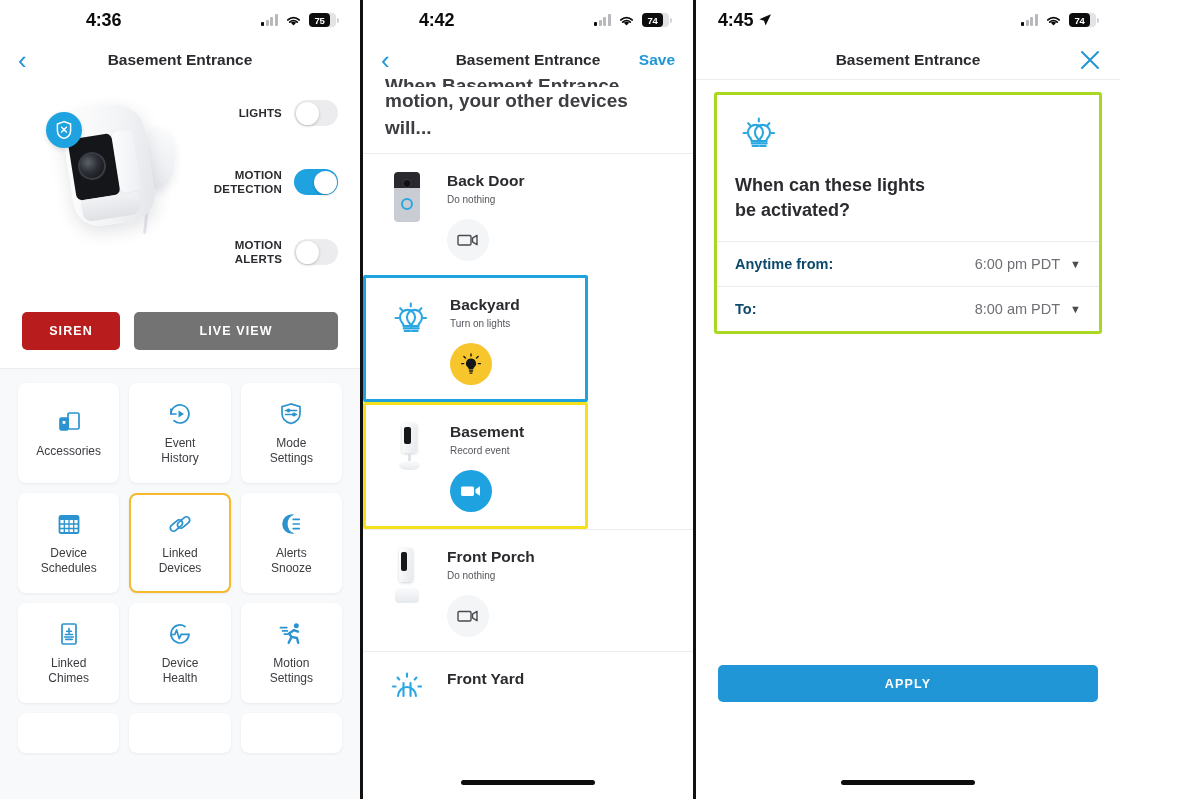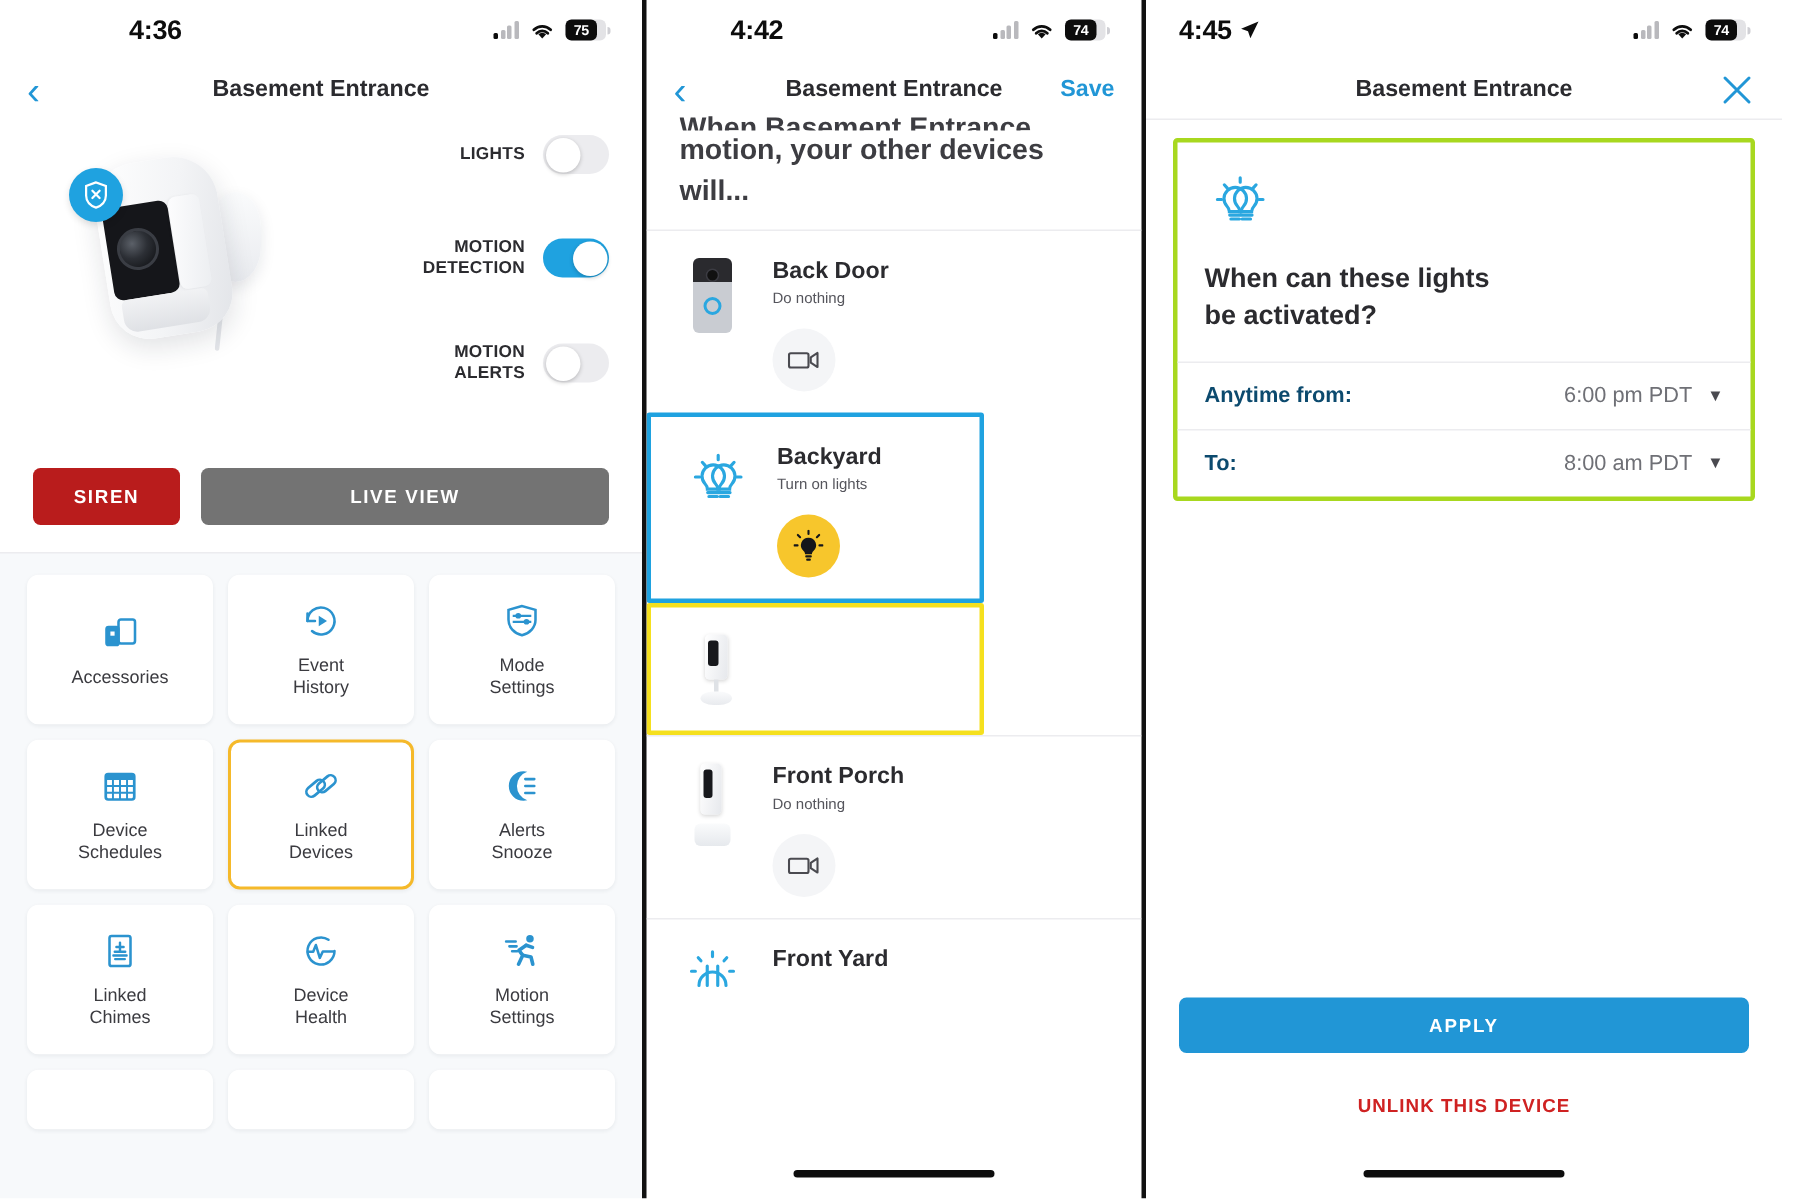--- a/index.html
+++ b/index.html
@@ -11,21 +11,21 @@
   }
   .screens { display: flex; width: 1200px; height: 799px; }
 
   .phone {
     position: relative;
     height: 799px;
     background: #ffffff;
     overflow: hidden;
     flex: 0 0 auto;
   }
-  .phone.p1 { width: 428px; }
+  .phone.p1 { width: 360px; }
   .phone.p2 { width: 336px; border-left: 3px solid #111; border-right: 3px solid #111; }
   .phone.p3 { width: 424px; }
 
   
   .statusbar {
     height: 40px; display: flex; align-items: center;
     justify-content: space-between; padding: 0 24px 0 0;
     position: relative;
   }
   .sb-time {
@@ -111,21 +111,21 @@
     position: absolute; left: 104px; top: 88px; width: 3px; height: 56px;
     background: #e4e6ea; border-radius: 2px; transform: rotate(6deg);
   }
   .cam .badge {
     position: absolute; left: 4px; top: 22px; width: 36px; height: 36px;
     border-radius: 50%; background: #1fa2e0; display: flex;
     align-items: center; justify-content: center; z-index: 4;
     box-shadow: 0 2px 5px rgba(0,0,0,.12);
   }
 
-  .toggles { position: absolute; right: 22px; top: 10px; width: 150px; }
+  .toggles { position: absolute; right: 22px; top: 20px; width: 150px; }
   .trow {
     display: flex; align-items: center; justify-content: flex-end; gap: 12px;
   }
   .trow + .trow { margin-top: 42px; }
   .tlabel {
     font-size: 11.5px; font-weight: 700; color: #2b2b2f; text-align: right;
     letter-spacing: .2px; line-height: 14px;
   }
   .sw {
     width: 44px; height: 26px; border-radius: 13px; background: #ececef;
@@ -526,20 +526,30 @@
 
       <div class="drow hl-yellow">
         <div class="dthumb">
           <div class="tb-indoor">
               <div class="b"></div>
               <div class="l"></div>
               <div class="stem"></div>
               <div class="base"></div>
             </div>
         </div>
+        <div class="dinfo">
+          <div class="dname">Basement</div>
+          <div class="dact">Record event</div>
+          <div class="dcircle blue">
+            <svg width="22" height="16" viewBox="0 0 22 16">
+              <rect x="1" y="3.5" width="13" height="9.5" rx="1.4" fill="#fff"></rect>
+              <path d="M15.5 6.2 20 3.3v9.4l-4.5-2.9z" fill="#fff"></path>
+            </svg>
+          </div>
+        </div>
       </div>
 
       <div class="drow">
         <div class="dthumb">
           <div class="tb-plug">
               <div class="b"></div>
               <div class="l"></div>
               <div class="base"></div>
             </div>
         </div>
@@ -636,17 +646,16 @@
 
         <div class="gc-row">
           <div class="gc-lbl">To:</div>
           <div class="gc-val">8:00 am PDT</div>
           <div class="caret">▼</div>
         </div>
       </div>
     </div>
 
     <div class="apply">APPLY</div>
-    <div class="unlink">UNLINK THIS DEVICE</div>
     <div class="home-ind"></div>
   </div>
 
 </div>
 
 </body></html>

